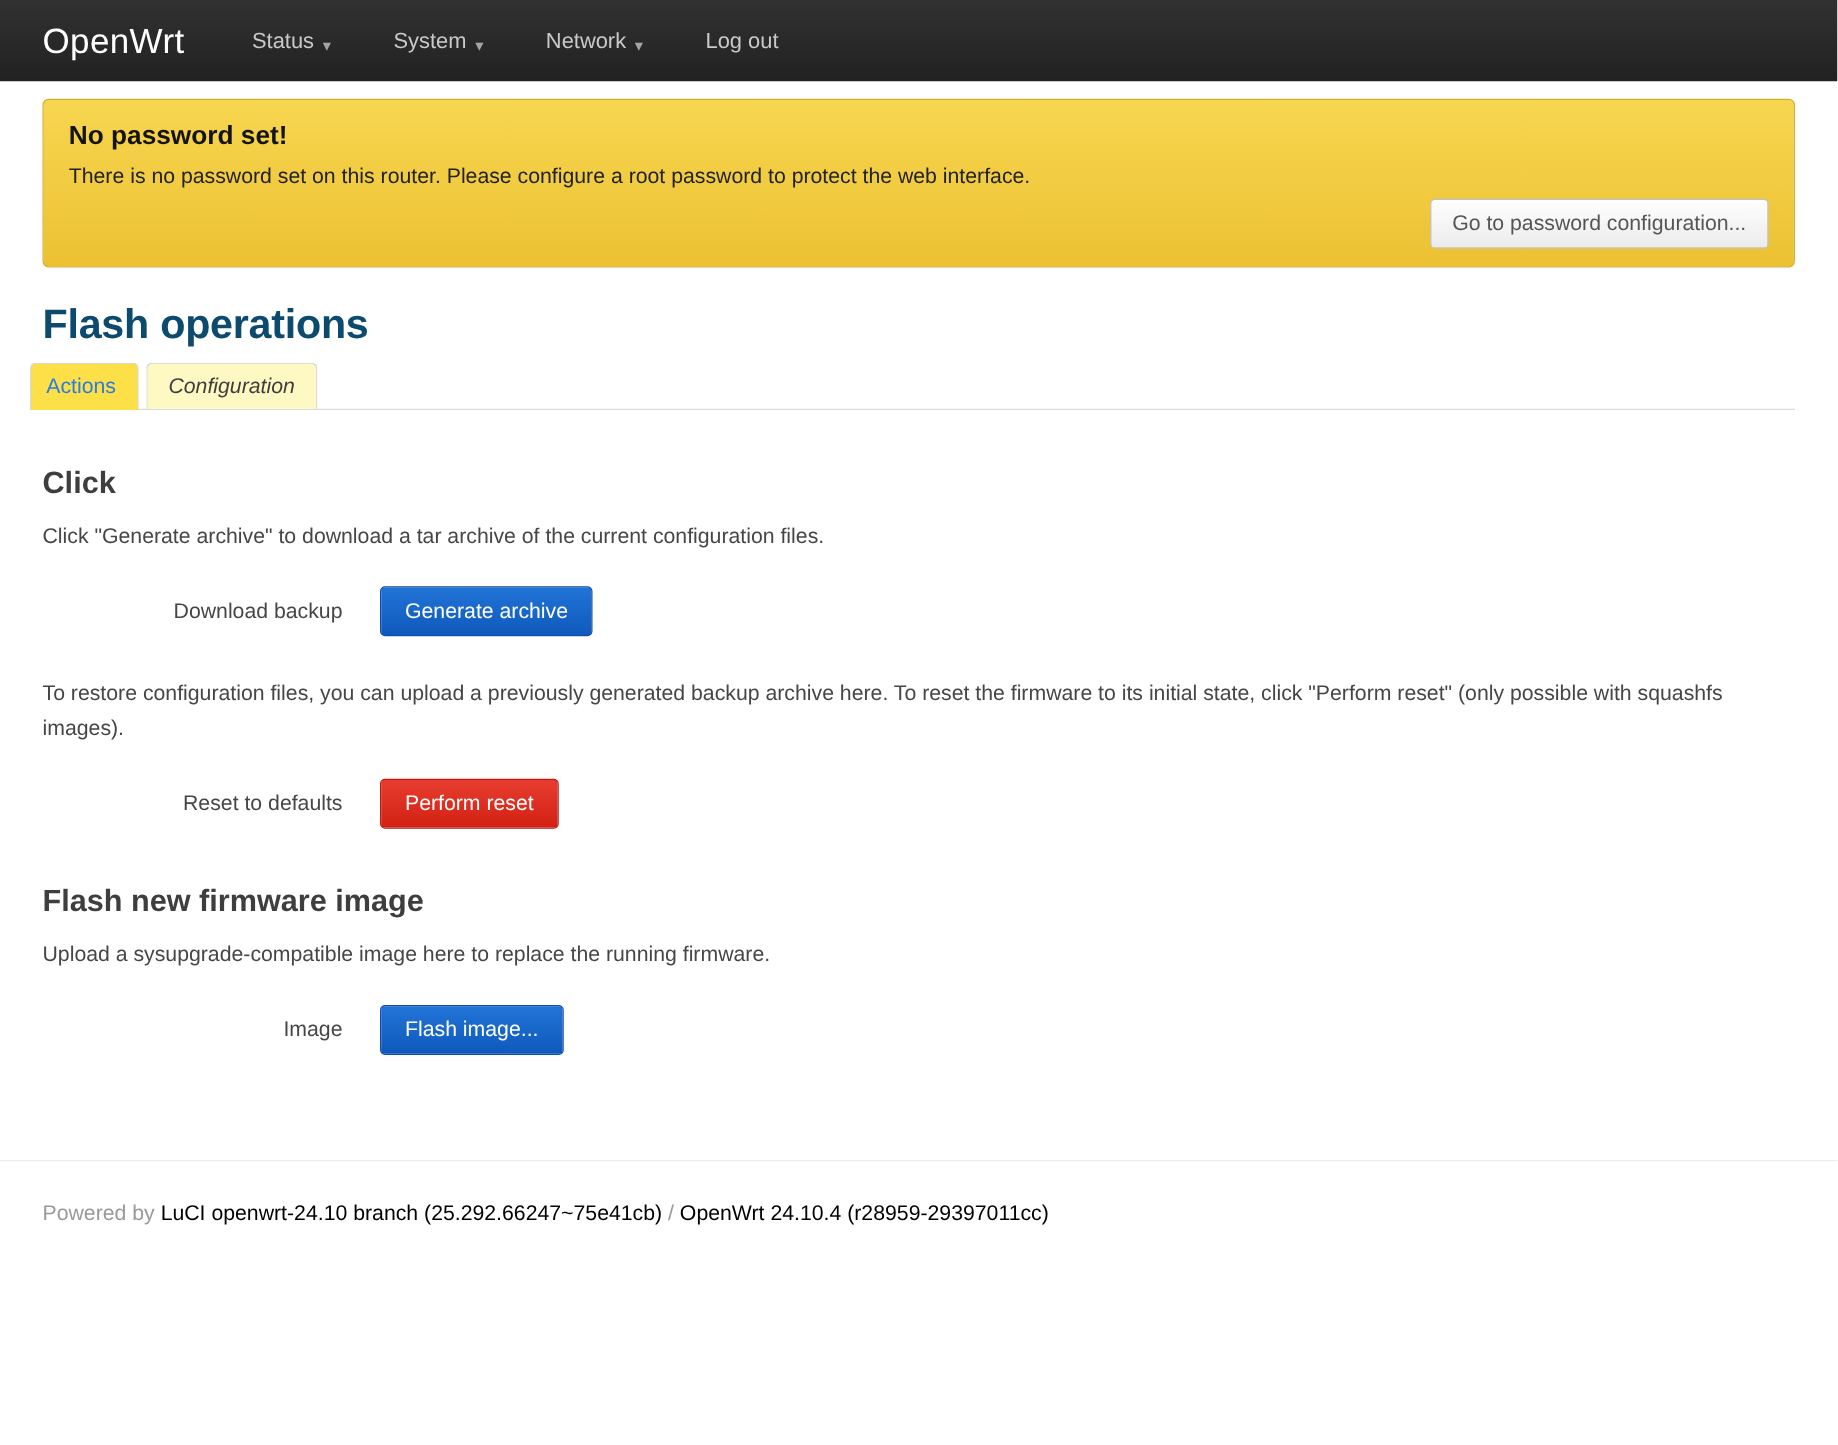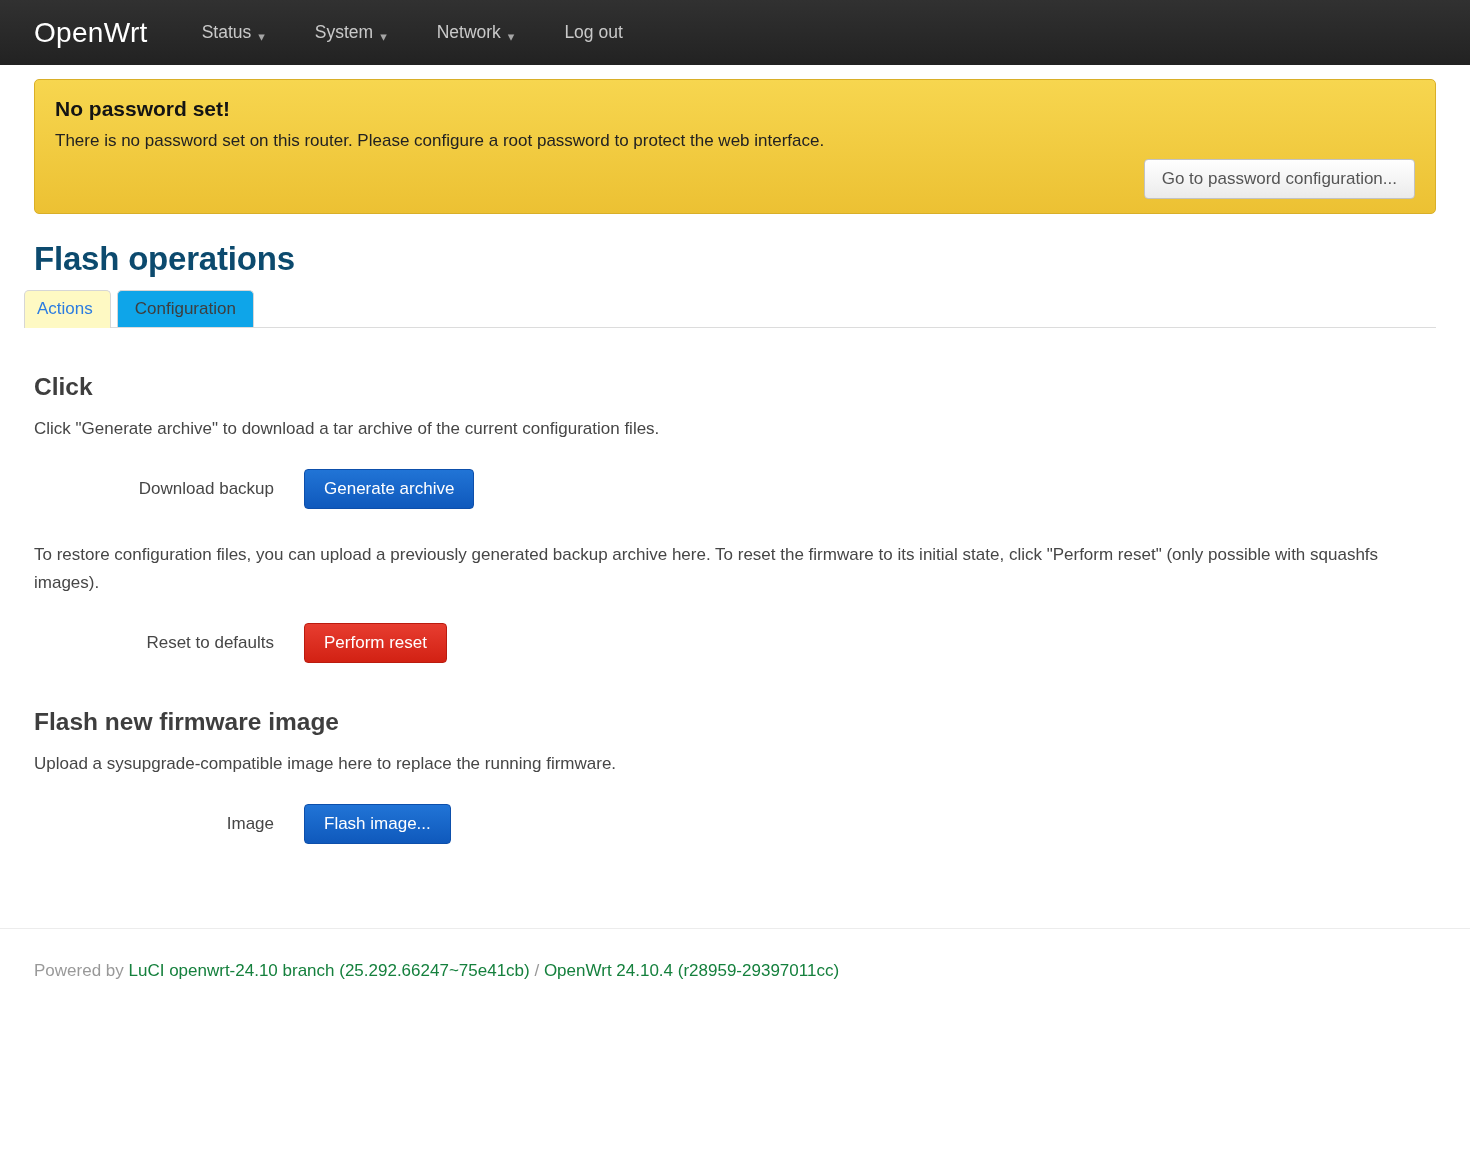--- a/index.html
+++ b/index.html
@@ -90,27 +90,27 @@
   .tab {
     padding: 8px 17px;
     font-size: 17px;
     border: 1px solid #d6d6d6;
     border-bottom: none;
     border-radius: 5px 5px 0 0;
     margin-right: 6px;
     cursor: pointer;
   }
   .tab.active {
-    background: #fef9c3;
+    background: #fde047;
     color: #2b7ce1;
     margin-bottom: -1px;
     padding-bottom: 9px;
     padding-left: 12px;
   }
-  .tab.inactive { background: #0ea5e9; color: #3e3e3e; }
+  .tab.inactive { background: #fef9c3; color: #3e3e3e; font-style: italic; }
 
   h2.section-heading {
     font-size: 24.5px;
     font-weight: bold;
     color: #3e3e3e;
     margin: 45px 0 14px 0;
   }
   p.section-desc {
     margin: 0 0 26px 0;
     color: #464646;
@@ -154,21 +154,21 @@
     margin: 2px 8px 0 0;
   }
 
   
   .footer-rule { border: none; border-top: 1px solid #ececec; margin: 84px 0 0 0; }
   .footer {
     padding: 32px 34px 30px 34px;
     font-size: 17px;
     color: #999999;
   }
-  .footer a { color: #15803d; text-decoration: none; cursor: pointer; }
+  .footer a { color: #000000; text-decoration: none; cursor: pointer; }
 </style>
 </head>
 <body>
 
 <header class="navbar">
   <div class="brand">OpenWrt</div>
   <div class="nav-item">
     <span>Status</span>
     <span class="caret">▾</span>
   </div>

